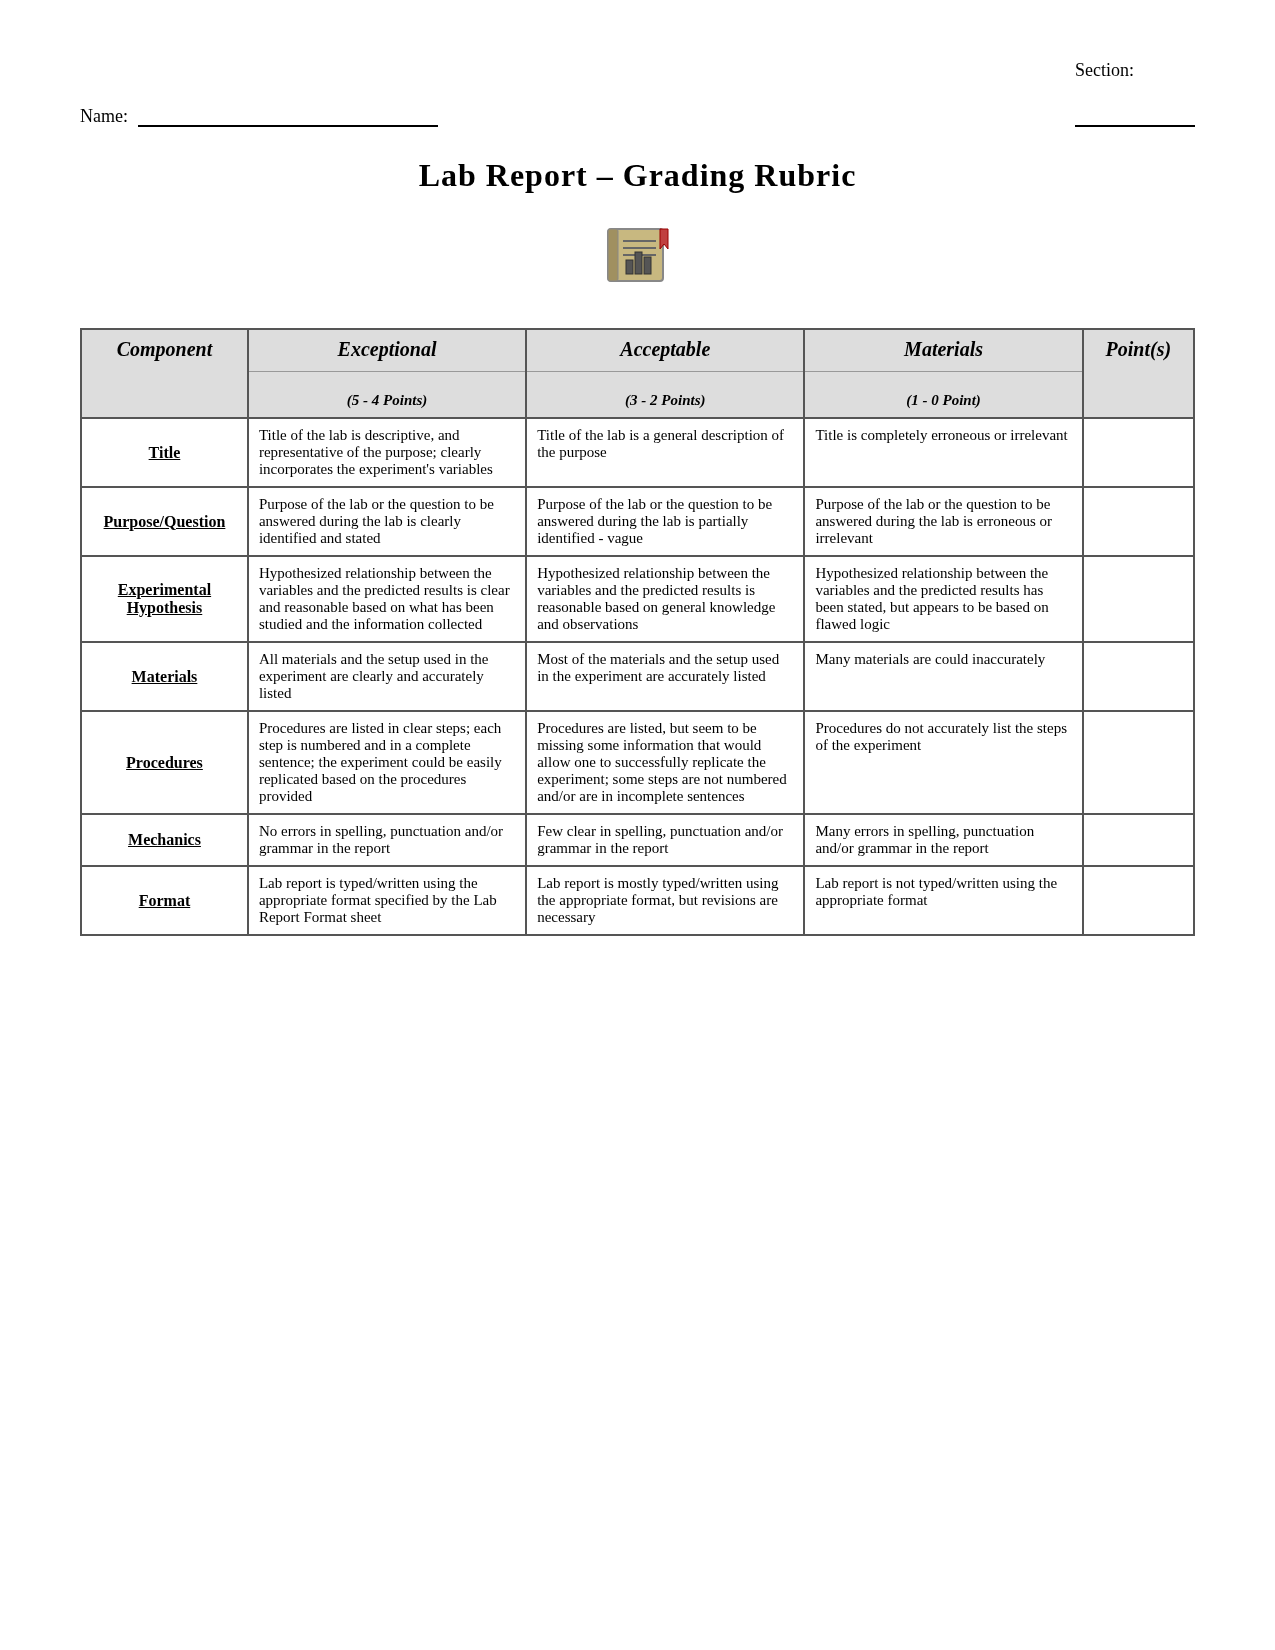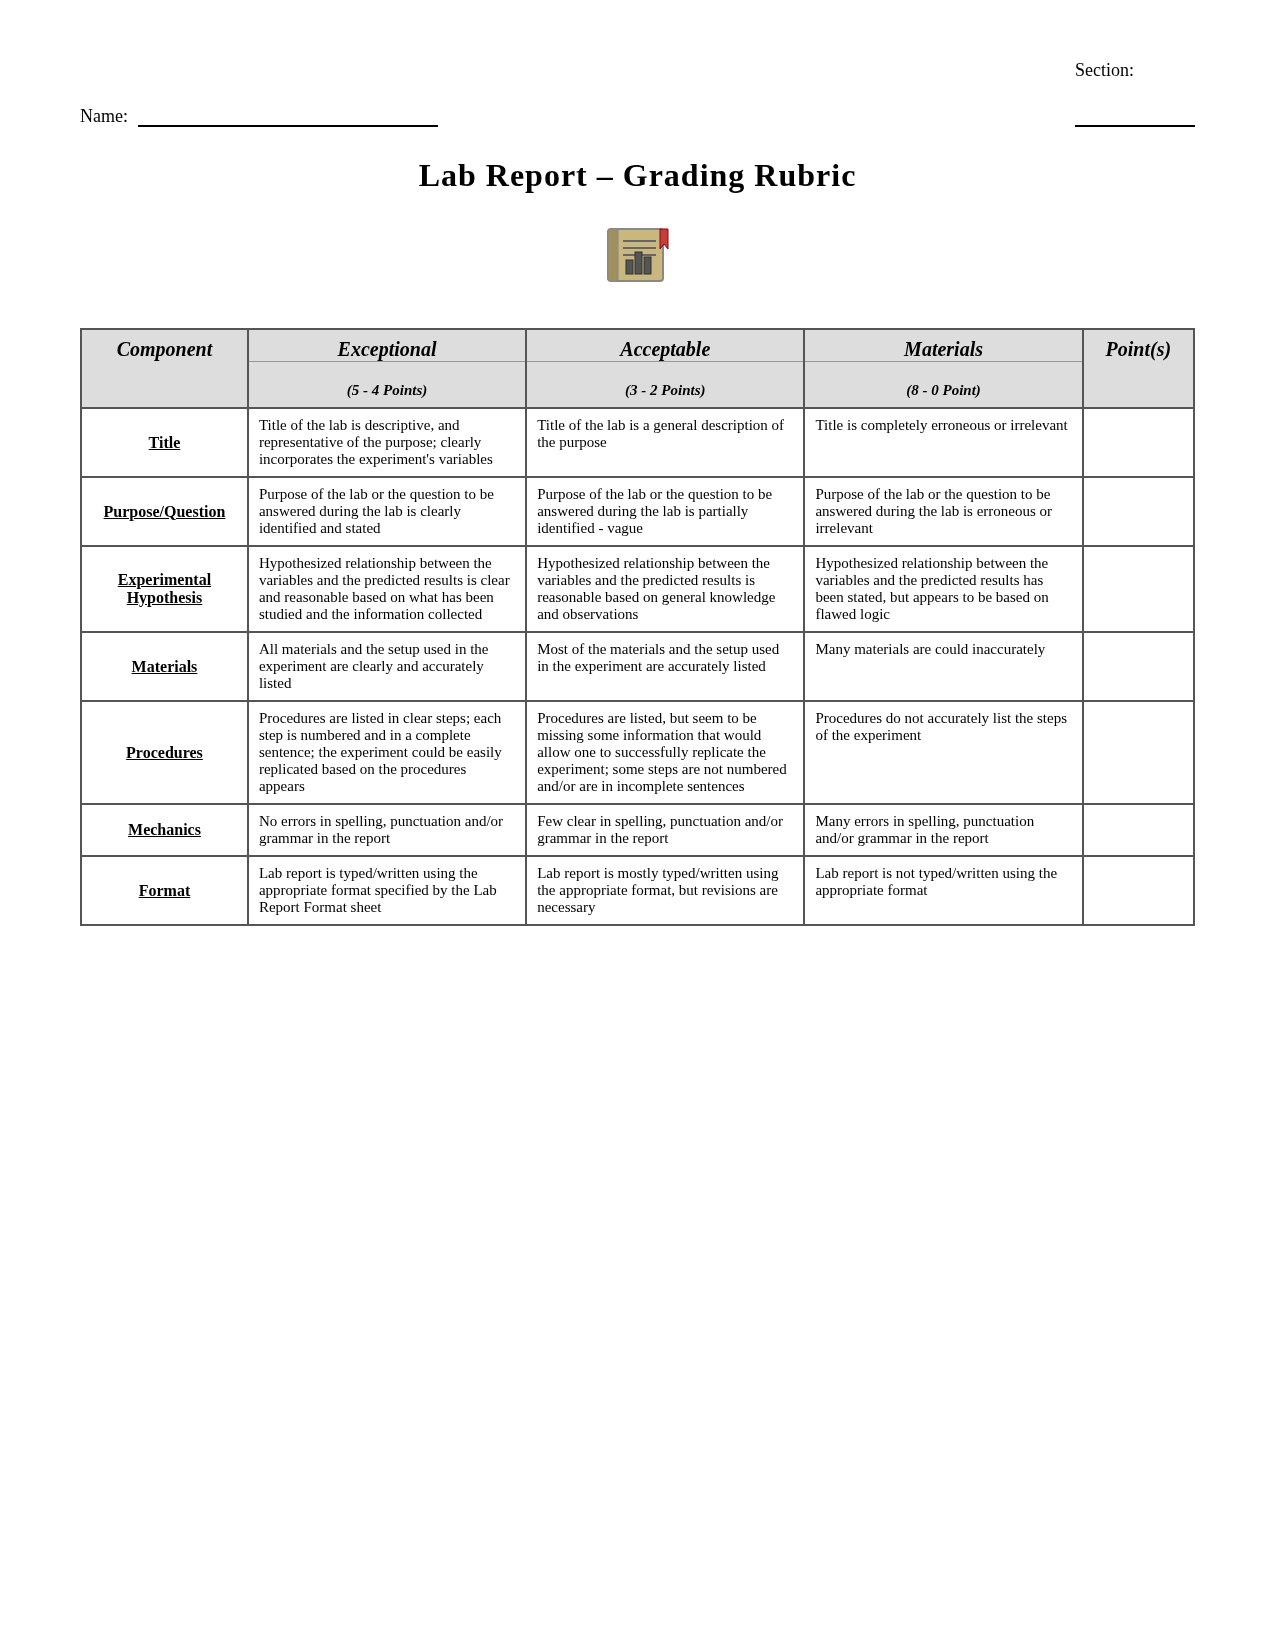--- a/index.html
+++ b/index.html
@@ -100,21 +100,21 @@
       text-align: center;
       font-weight: bold;
       vertical-align: middle;
       font-size: 16px;
       text-decoration: underline;
     }
     .header-row-top th {
       font-style: italic;
       font-weight: bold;
       font-size: 20px;
-      padding-bottom: 0;
+      padding-bottom: 10px;
       border-bottom: 1px solid #999;
     }
     .header-row-sub th {
       font-style: italic;
       font-size: 16px;
       padding-top: 20px;
       border-top: 1px solid #999;
     }
     .combined-header {
       text-align: center;
@@ -168,21 +168,21 @@
         <span>Acceptable</span>
       </th>
       <th class="col-marginal combined-header">
         <span>Materials</span>
       </th>
       <th class="col-points combined-header" rowspan="2">Point(s)</th>
     </tr>
     <tr class="header-row-sub">
       <th class="col-exceptional combined-header sub">(5 - 4 Points)</th>
       <th class="col-acceptable combined-header sub">(3 - 2 Points)</th>
-      <th class="col-marginal combined-header sub">(8 - 0 Point)</th>
+      <th class="col-marginal combined-header sub">(1 - 0 Point)</th>
     </tr>
   </thead>
   <tbody id="rubric-body">
   <tr>
         <td class="component-cell col-component">Title</td>
         <td>Title of the lab is descriptive, and representative of the purpose; clearly incorporates the experiment's variables</td>
         <td>Title of the lab is a general description of the purpose</td>
         <td>Title is completely erroneous or irrelevant</td>
         <td class="col-points"></td>
       </tr>
@@ -202,21 +202,21 @@
       </tr>
       <tr>
         <td class="component-cell col-component">Materials</td>
         <td>All materials and the setup used in the experiment are clearly and accurately listed</td>
         <td>Most of the materials and the setup used in the experiment are accurately listed</td>
         <td>Many materials are could inaccurately</td>
         <td class="col-points"></td>
       </tr>
       <tr>
         <td class="component-cell col-component">Procedures</td>
-        <td>Procedures are listed in clear steps; each step is numbered and in a complete sentence; the experiment could be easily replicated based on the procedures appears</td>
+        <td>Procedures are listed in clear steps; each step is numbered and in a complete sentence; the experiment could be easily replicated based on the procedures provided</td>
         <td>Procedures are listed, but seem to be missing some information that would allow one to successfully replicate the experiment; some steps are not numbered and/or are in incomplete sentences</td>
         <td>Procedures do not accurately list the steps of the experiment</td>
         <td class="col-points"></td>
       </tr>
       <tr>
         <td class="component-cell col-component">Mechanics</td>
         <td>No errors in spelling, punctuation and/or grammar in the report</td>
         <td>Few clear in spelling, punctuation and/or grammar in the report</td>
         <td>Many errors in spelling, punctuation and/or grammar in the report</td>
         <td class="col-points"></td>

